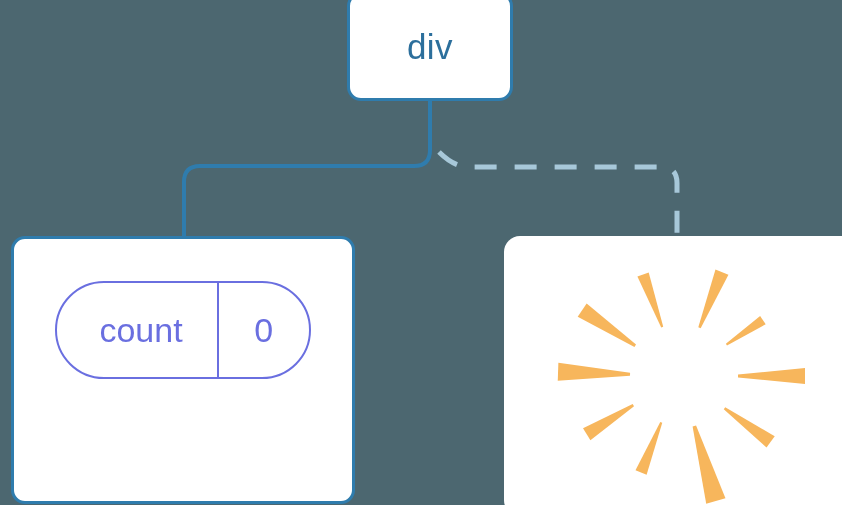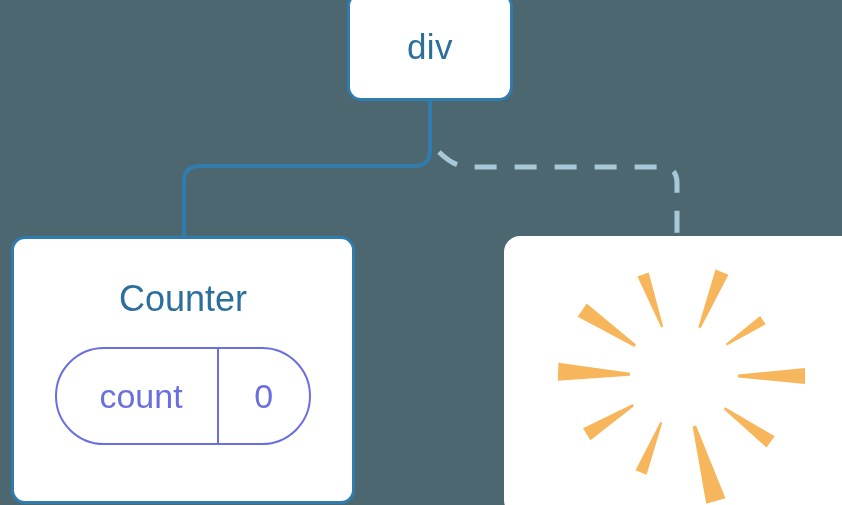--- a/index.html
+++ b/index.html
@@ -132,21 +132,20 @@
     <path d="M 421 101 L 421 150 Q 421 166 405 166 L 191 166 Q 175 166 175 182 L 175 239" fill="none" stroke="#2f7cad" stroke-width="4" stroke-linecap="round"></path>
 
     <path d="M 430 152 Q 445 167 460 167 L 652 167 Q 668 167 668 183 L 668 239" fill="none" stroke="#a7c8d9" stroke-width="5" stroke-linecap="butt" stroke-dasharray="22 18"></path>
   </svg>
 
   <div class="node" id="node-div">
     <span class="node-title">div</span>
   </div>
 
   <div class="node" id="node-counter">
-    <span class="node-title">Counter</span>
     <div class="capsule">
       <span class="capsule-key">count</span>
       <span class="capsule-val">0</span>
     </div>
   </div>
 
   <div class="node" id="node-sparkle">
     <svg id="sunburst" viewBox="0 0 300 260">
       <g id="sunburst-rays">
           <polygon points="198.45,28.78 185.47,23.53 168.31,81.31 170.65,82.26" fill="#f7b65c"></polygon>

